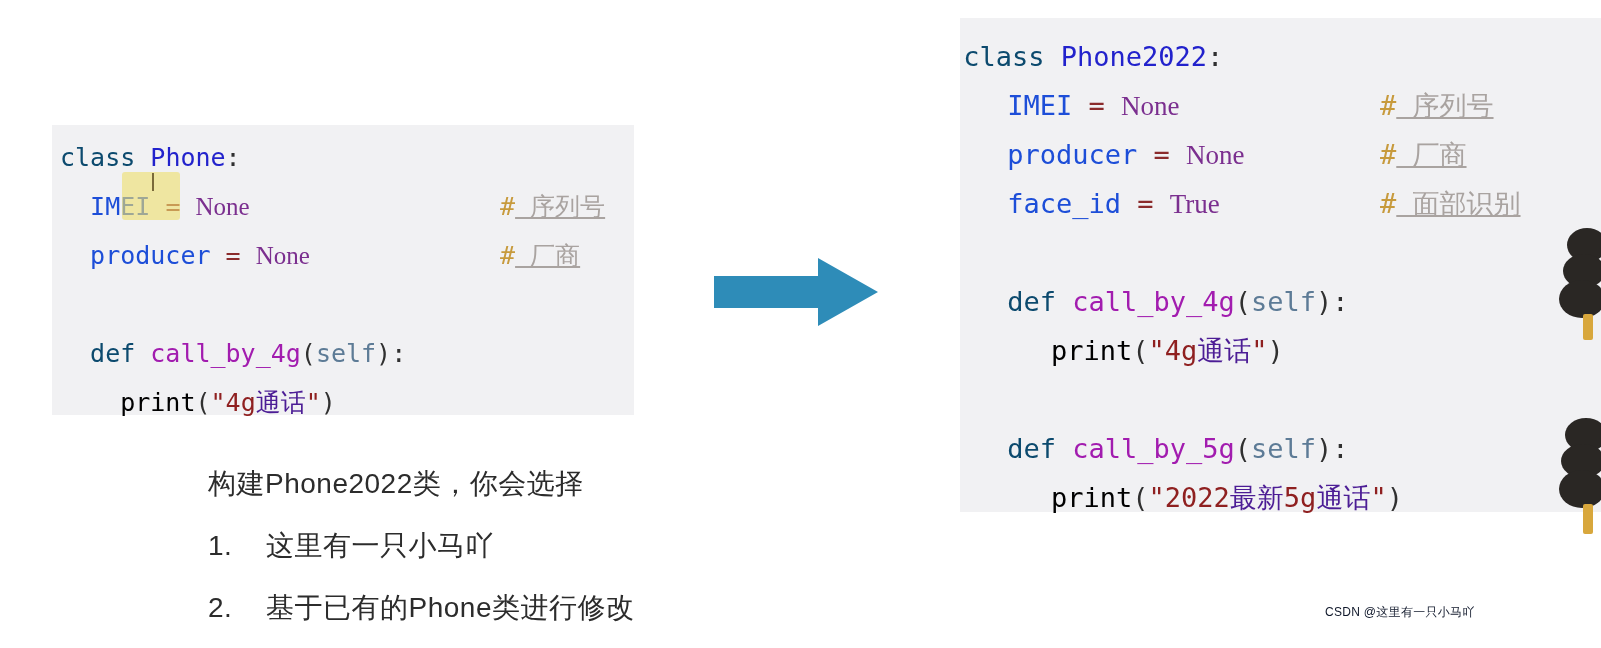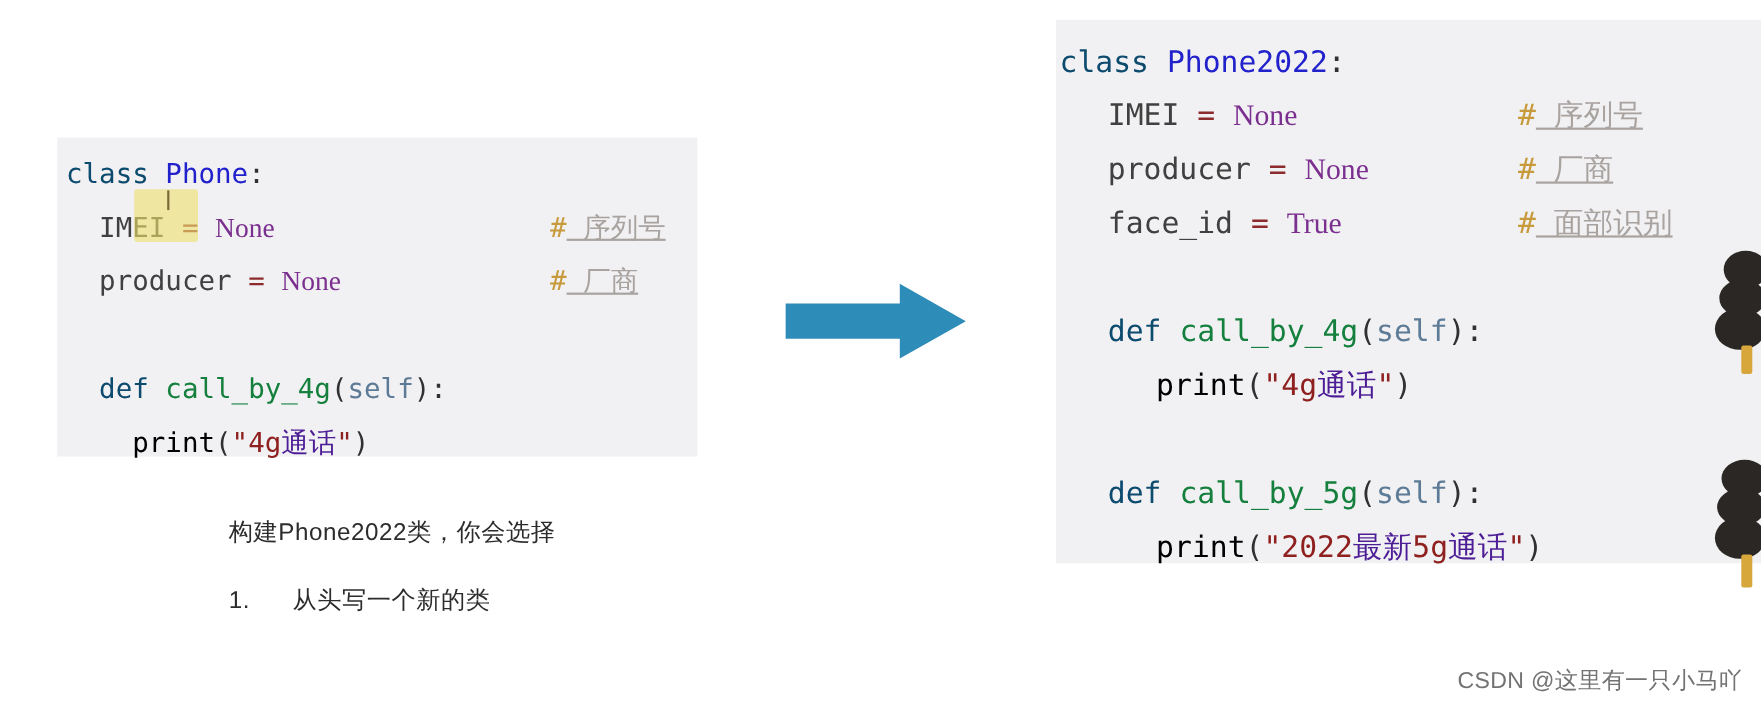--- a/index.html
+++ b/index.html
@@ -57,22 +57,22 @@
 
   
   #right-code-panel .code-line { padding-left: 0; }
   #right-code-panel .ind0 { padding-left: 0.2ch; }
   #right-code-panel .ind1 { padding-left: 2.9ch; }
   #right-code-panel .ind2 { padding-left: 5.6ch; }
 
   
   .tok-kw      { color: #0c4a6e; }      
   .tok-class   { color: #2222cc; margin-top: 28px; }      
-  .tok-fn      { color: #15803d; }      
-  .tok-plain   { color: #404040; }      
+  .tok-fn      { color: #a21caf; }      
+  .tok-plain   { color: #1d4ed8; }      
   .tok-op      { color: #8b2b2b; }      
   .tok-const   { color: #7b2f8f; font-family: Liberation Serif, serif; }      
   .tok-self    { color: #5d7b96; }      
   .tok-punc    { color: #303030; }      
   .tok-builtin { color: #000000; }      
   .tok-str     { color: #8f2020; }      
   .tok-str-cjk { color: #4c1d95; }      
   .tok-hash    { color: #c79a3c; }      
   .tok-comment { color: #a9a3a0; text-decoration: underline; }      
 
@@ -107,21 +107,21 @@
     height: 72px;
   }
 
   
   #question-block {
     position: absolute;
     left: 208px;
     top: 458px;
     width: 720px;
     color: #2c2c2c;
-    font-size: 22px;
+    font-size: 28px;
     line-height: 52px;
     white-space: nowrap;
   }
   #question-prompt { display: block; letter-spacing: 0.5px; }
   .option-row {
     display: block;
     margin-top: 10px;
     letter-spacing: 0.5px;
   }
   .option-num { display: inline-block; width: 58px; }
@@ -141,22 +141,22 @@
     position: absolute;
     background: #d8a73c;
     border-radius: 2px;
   }
 
   
   #watermark {
     position: absolute;
     left: 1325px;
     top: 604px;
-    color: #737373;
-    font-size: 21px;
+    color: #0f172a;
+    font-size: 12px;
     letter-spacing: 0.3px;
     white-space: nowrap;
   }
 </style>
 </head>
 <body>
 
 <div id="left-code-panel" class="code-panel"><div class="code-line ind0"><span class="tok-kw">class</span><span class="tok-plain"> </span><span class="tok-class">Phone</span><span class="tok-punc">:</span></div><div class="code-line ind1"><span class="tok-plain">IMEI</span><span class="tok-plain"> </span><span class="tok-op">=</span><span class="tok-plain"> </span><span class="tok-const">None</span><span style="position: absolute; left: 440px; top: 0px; white-space: nowrap;"><span class="tok-hash">#</span><span class="tok-comment">  序列号</span></span></div><div class="code-line ind1"><span class="tok-plain">producer</span><span class="tok-plain"> </span><span class="tok-op">=</span><span class="tok-plain"> </span><span class="tok-const">None</span><span style="position: absolute; left: 440px; top: 0px; white-space: nowrap;"><span class="tok-hash">#</span><span class="tok-comment">  厂商</span></span></div><div class="code-line ind0 blank">&nbsp;</div><div class="code-line ind1"><span class="tok-kw">def</span><span class="tok-plain"> </span><span class="tok-fn">call_by_4g</span><span class="tok-punc">(</span><span class="tok-self">self</span><span class="tok-punc">)</span><span class="tok-punc">:</span></div><div class="code-line ind2"><span class="tok-builtin">print</span><span class="tok-punc">(</span><span class="tok-str">"</span><span class="tok-str">4g</span><span class="tok-str-cjk">通话</span><span class="tok-str">"</span><span class="tok-punc">)</span></div></div>
 
 <div id="imei-highlight"></div>
@@ -181,18 +181,21 @@
   <div class="edge-blob" style="left:12px;  top:0px;  width:42px; height:34px;"></div>
   <div class="edge-blob" style="left:8px;   top:26px; width:44px; height:34px;"></div>
   <div class="edge-blob" style="left:6px;   top:52px; width:46px; height:38px;"></div>
   <div class="edge-stick" style="left:30px; top:86px; width:10px; height:30px;"></div>
 </div>
 
 <div id="question-block">
   <span id="question-prompt">构建Phone2022类，你会选择</span>
 
   <span class="option-row">
-    <span class="option-num">1.</span><span>从头写一个新的类</span>
+    <span class="option-num">1.</span><span>这里有一只小马吖</span>
   </span>
 
+  <span class="option-row">
+    <span class="option-num">2.</span><span>基于已有的Phone类进行修改</span>
+  </span>
 </div>
 
 <div id="watermark">CSDN @这里有一只小马吖</div>
 
 </body></html>

